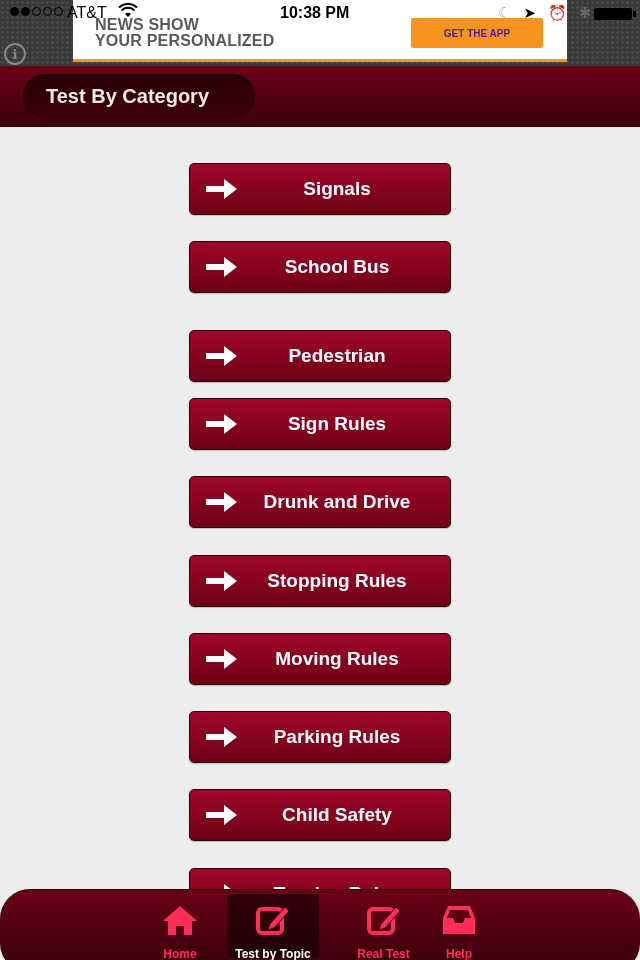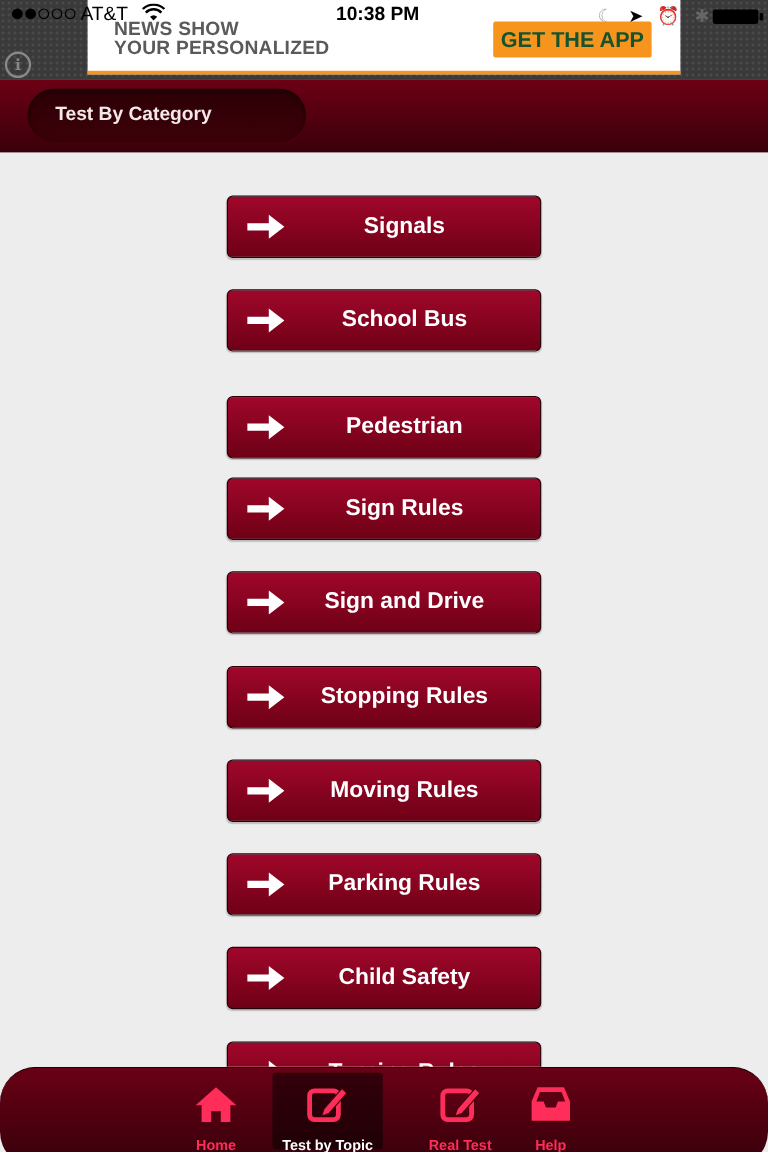--- a/index.html
+++ b/index.html
@@ -16,21 +16,21 @@
   .ad {
     position: absolute; left: 73px; top: 0; width: 494px; height: 62px;
     background: #fff; border-bottom: 3px solid #f7941d;
   }
   .ad-text {
     position: absolute; left: 22px; top: 17px; font-weight: bold; font-size: 16px;
     color: #5a5a5a; line-height: 16px; letter-spacing: 0.2px;
   }
   .ad-cta {
     position: absolute; left: 338px; top: 18px; width: 132px; height: 30px;
-    background: #f7941d; color: #14532d; font-weight: bold; font-size: 18px;
+    background: #f7941d; color: #4c1d95; font-weight: bold; font-size: 10px;
     border-radius: 2px; display: flex; align-items: center; justify-content: center;
   }
   .info-icon {
     position: absolute; left: 4px; top: 43px; width: 22px; height: 22px;
     border-radius: 50%; border: 2px solid #888; color: #888; font-size: 13px;
     font-weight: bold; display: flex; align-items: center; justify-content: center;
     font-family: "DejaVu Serif", serif;
   }
   .status {
     position: absolute; left: 0; top: 0; width: 640px; height: 26px;
@@ -49,21 +49,21 @@
   
   .header {
     position: absolute; left: 0; top: 66px; width: 640px; height: 61px;
     background: linear-gradient(#6d0015, #3a000b);
   }
   .header-pill {
     position: absolute; left: 23px; top: 8px; width: 232px; height: 44px;
     border-radius: 22px; background: linear-gradient(#2b0006, #3d0008);
     box-shadow: inset 0 1px 4px rgba(0,0,0,0.6);
     display: flex; align-items: center; padding-left: 23px;
-    color: #f4e8ea; font-weight: bold; font-size: 16px;
+    color: #f4e8ea; font-weight: bold; font-size: 20px;
   }
 
   
   .list { position: absolute; left: 0; top: 127px; width: 640px; height: 762px; overflow: hidden; padding-left: 42px; }
   .cat-btn {
     position: absolute; left: 189px; width: 262px; height: 52px;
     background: linear-gradient(#a0072a, #6e0016);
     border: 1px solid #2a0008; border-radius: 5px;
     display: flex; align-items: center; color: #fff; font-weight: bold; font-size: 19px;
     box-shadow: 0 1px 1px rgba(0,0,0,0.2);
@@ -153,21 +153,21 @@
     <div class="cat-btn" style="top: 270.9px;">
       <span class="arrow"><svg viewBox="0 0 32 22">
           <path d="M0 8 H18 V1 L31 11 L18 21 V14 H0 Z" fill="#fff"></path>
         </svg></span>
       <span class="label">Sign Rules</span>
     </div>
     <div class="cat-btn" style="top: 349.2px;">
       <span class="arrow"><svg viewBox="0 0 32 22">
           <path d="M0 8 H18 V1 L31 11 L18 21 V14 H0 Z" fill="#fff"></path>
         </svg></span>
-      <span class="label">Sign and Drive</span>
+      <span class="label">Drunk and Drive</span>
     </div>
     <div class="cat-btn" style="top: 427.5px;">
       <span class="arrow"><svg viewBox="0 0 32 22">
           <path d="M0 8 H18 V1 L31 11 L18 21 V14 H0 Z" fill="#fff"></path>
         </svg></span>
       <span class="label">Stopping Rules</span>
     </div>
     <div class="cat-btn" style="top: 505.8px;">
       <span class="arrow"><svg viewBox="0 0 32 22">
           <path d="M0 8 H18 V1 L31 11 L18 21 V14 H0 Z" fill="#fff"></path>

